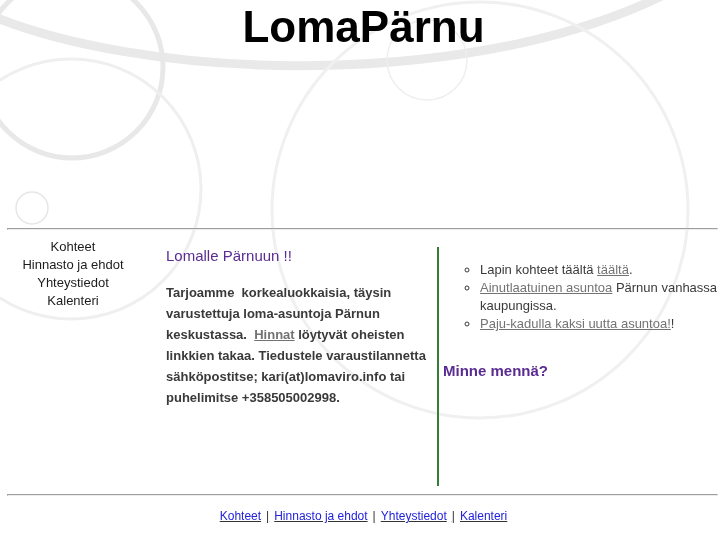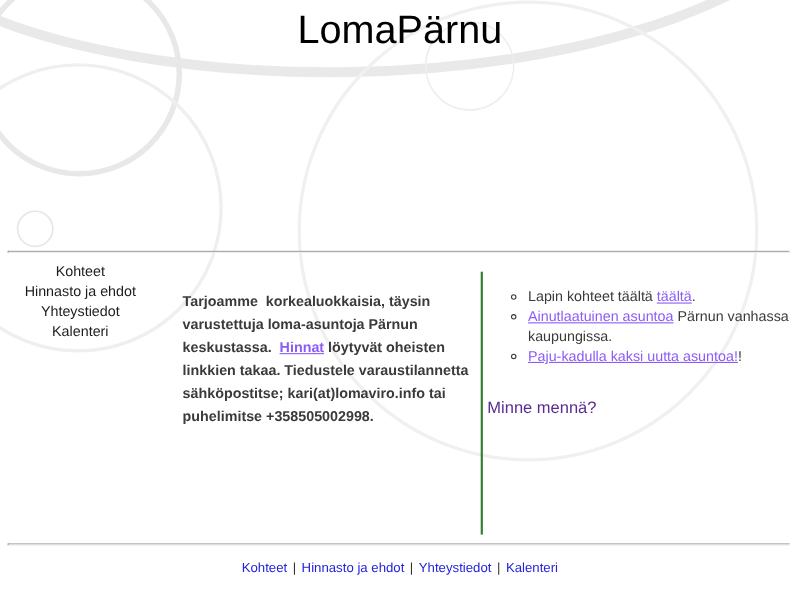--- a/index.html
+++ b/index.html
@@ -7,21 +7,21 @@
     width:727px;height:545px;position:relative;overflow:hidden;
     background:#ffffff;
     font-family:"Liberation Sans",sans-serif;
     -webkit-font-smoothing:antialiased;
   }
   .bg-decor{position:absolute;left:0;top:0;width:727px;height:545px;z-index:0;pointer-events:none;}
 
   
   .site-title{
     position:absolute;top:8px;left:0;right:0;margin:0;text-align:center;
-    font-size:36px;line-height:38px;font-weight:normal;color:#000;
+    font-size:44px;line-height:38px;font-weight:bold;color:#000;
     font-family:"Liberation Sans",sans-serif;letter-spacing:0px;
   }
   .rule{
     position:absolute;left:7px;width:711px;height:2px;box-sizing:border-box;
     border:1px solid #9e9e9e;border-bottom-color:#ececec;border-right-color:#ececec;
     background:transparent;
   }
   .rule-top{top:228px;}
   .rule-bottom{top:494px;}
 
@@ -32,39 +32,39 @@
   }
 
   
   .main-col{position:absolute;left:166px;top:246px;width:272px;z-index:1;}
   h2.col-heading{
     margin:0;font-size:15px;font-weight:normal;line-height:19px;color:#5a2b91;
   }
   .main-col p{
     margin:17px 0 0 0;font-size:13px;line-height:21px;color:#3a3a3a;white-space:pre-wrap;font-weight:bold;
   }
-  a.inline-link{color:#8b5cf6;text-decoration:underline;cursor:pointer;margin-top:37px;}
+  a.inline-link{color:#737373;text-decoration:underline;cursor:pointer;margin-top:37px;}
 
   
   .col-divider{position:absolute;left:437px;top:247px;width:2px;height:239px;background:#338033;z-index:1;}
 
   
   .right-col{position:absolute;left:443px;top:246px;width:282px;z-index:1;}
   .right-col ul{
     margin:15px 0 0 0;padding:0 0 0 37px;list-style-type:circle;
   }
   .right-col li{
     font-size:13px;line-height:18px;color:#3a3a3a;
   }
-  .right-col h2.second{margin-top:28px;}
+  .right-col h2.second{margin-top:28px;font-weight:bold;}
 
   
   .footer-nav{
     position:absolute;top:509px;left:0;right:0;text-align:center;
-    font-size:12px;line-height:15px;z-index:1;color:#333;
+    font-size:12px;line-height:15px;z-index:1;color:#333;text-decoration:underline;
   }
   .footer-nav a{color:#2222dd;text-decoration:none;cursor:pointer;}
   .footer-sep{color:#333;margin:0 5px;}
 </style>
 </head>
 <body>
 
 <svg class="bg-decor" viewBox="0 0 727 545" xmlns="http://www.w3.org/2000/svg" aria-hidden="true">
   <path d="M -30 6 C 130 85, 500 95, 695 -22" fill="none" stroke="#e9e9e9" stroke-width="9"></path>
   <circle cx="72" cy="67" r="91" fill="none" stroke="#e8e8e8" stroke-width="5"></circle>
@@ -78,20 +78,21 @@
 <div class="rule rule-top"></div>
 
 <nav class="sidebar">
   <a>Kohteet</a>
   <a>Hinnasto ja ehdot</a>
   <a>Yhteystiedot</a>
   <a>Kalenteri</a>
 </nav>
 
 <section class="main-col">
+  <h2 class="col-heading">Lomalle Pärnuun !!</h2>
   <p><span>Tarjoamme  korkealuokkaisia, täysin varustettuja loma-asuntoja Pärnun keskustassa.  </span><a class="inline-link">Hinnat</a><span> löytyvät oheisten linkkien takaa. Tiedustele varaustilannetta sähköpostitse; kari(at)lomaviro.info tai puhelimitse +358505002998.</span></p>
 </section>
 
 <div class="col-divider"></div>
 
 <section class="right-col">
   <ul>
     <li><span>Lapin kohteet täältä </span><a class="inline-link">täältä</a><span>.</span></li>
     <li><span></span><a class="inline-link">Ainutlaatuinen asuntoa</a><span> Pärnun vanhassa kaupungissa.</span></li>
     <li><span></span><a class="inline-link">Paju-kadulla kaksi uutta asuntoa!</a><span>!</span></li>

